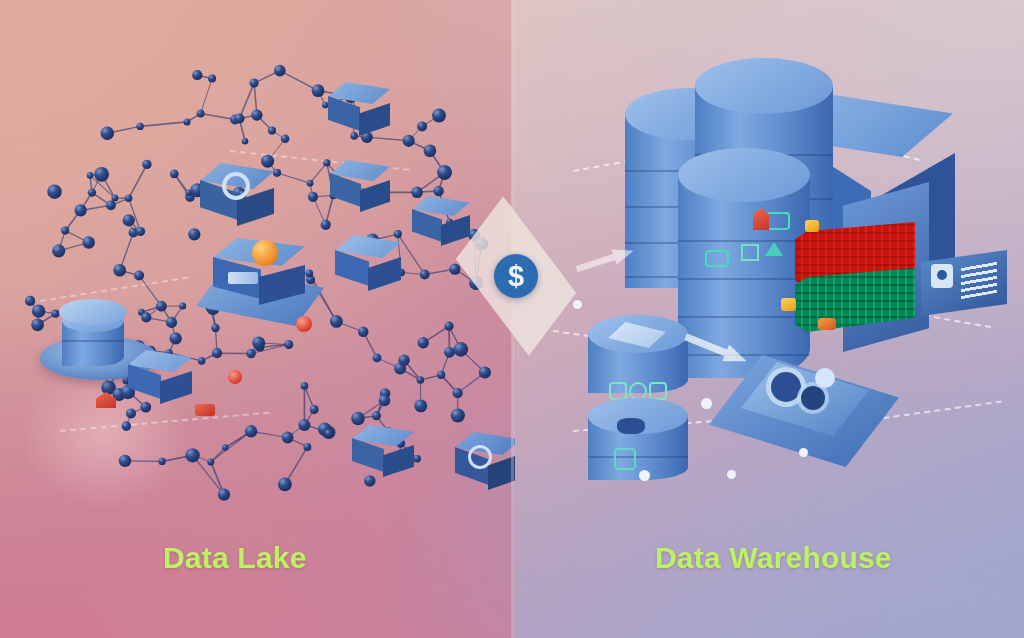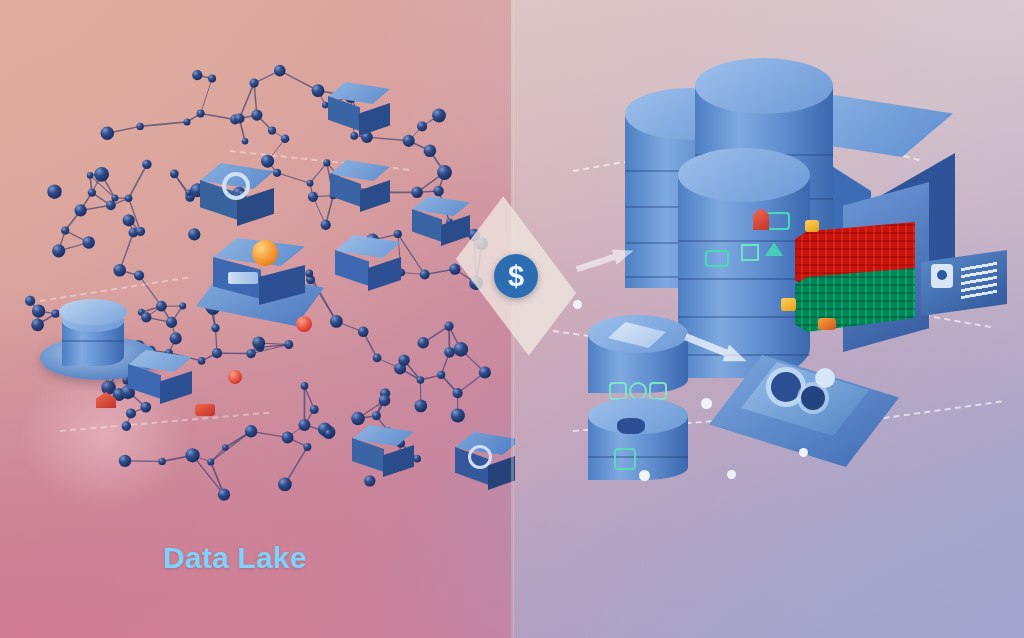--- a/index.html
+++ b/index.html
@@ -50,21 +50,21 @@
     background:linear-gradient(145deg,#9dc0ec,#6d99d6);}
   .cyl .ring{position:absolute;left:0;right:0;height:2px;background:rgba(30,60,120,.35);}
 
   
   .diamond{position:absolute;background:rgba(238,228,222,.82);
     transform:rotate(45deg) skew(8deg,8deg);}
   .badge{position:absolute;border-radius:50%;display:flex;align-items:center;justify-content:center;
     color:#eef4fb;font-weight:700;box-shadow:0 2px 6px rgba(20,40,80,.35);}
 
   
-  .label{position:absolute;color:#7dd3fc;font-weight:700;letter-spacing:.2px;
+  .label{position:absolute;color:#bef264;font-weight:700;letter-spacing:.2px;
     text-shadow:0 1px 3px rgba(120,70,90,.35);white-space:nowrap;}
 
   .grid-block{position:absolute;}
   .arrow{position:absolute;}
 </style>
 </head>
 <body>
 
 <div id="stage">
 
@@ -646,14 +646,15 @@
     <div style="position:absolute;left:286px;top:448px;width:9px;height:9px;border-radius:50%;background:#eef3fa;"></div>
     <div style="position:absolute;left:60px;top:300px;width:9px;height:9px;border-radius:50%;background:#eef3fa;"></div>
   </div>
 
   <div class="diamond" id="center-diamond" style="width: 120px; height: 78px; left: 456px; top: 237px;"></div>
   <div class="badge" id="center-badge" style="width: 44px; height: 44px; left: 494px; top: 254px; background: rgb(44, 108, 176); color: rgb(238, 244, 251); font-size: 29px;">
     <span id="badge-symbol">$</span>
   </div>
 
   <div class="label" id="label-left" style="left: 163px; top: 541px; font-size: 30px;">Data Lake</div>
+  <div class="label" id="label-right" style="left: 655px; top: 541px; font-size: 30px;">Data Warehouse</div>
 
 </div>
 
 </body></html>

